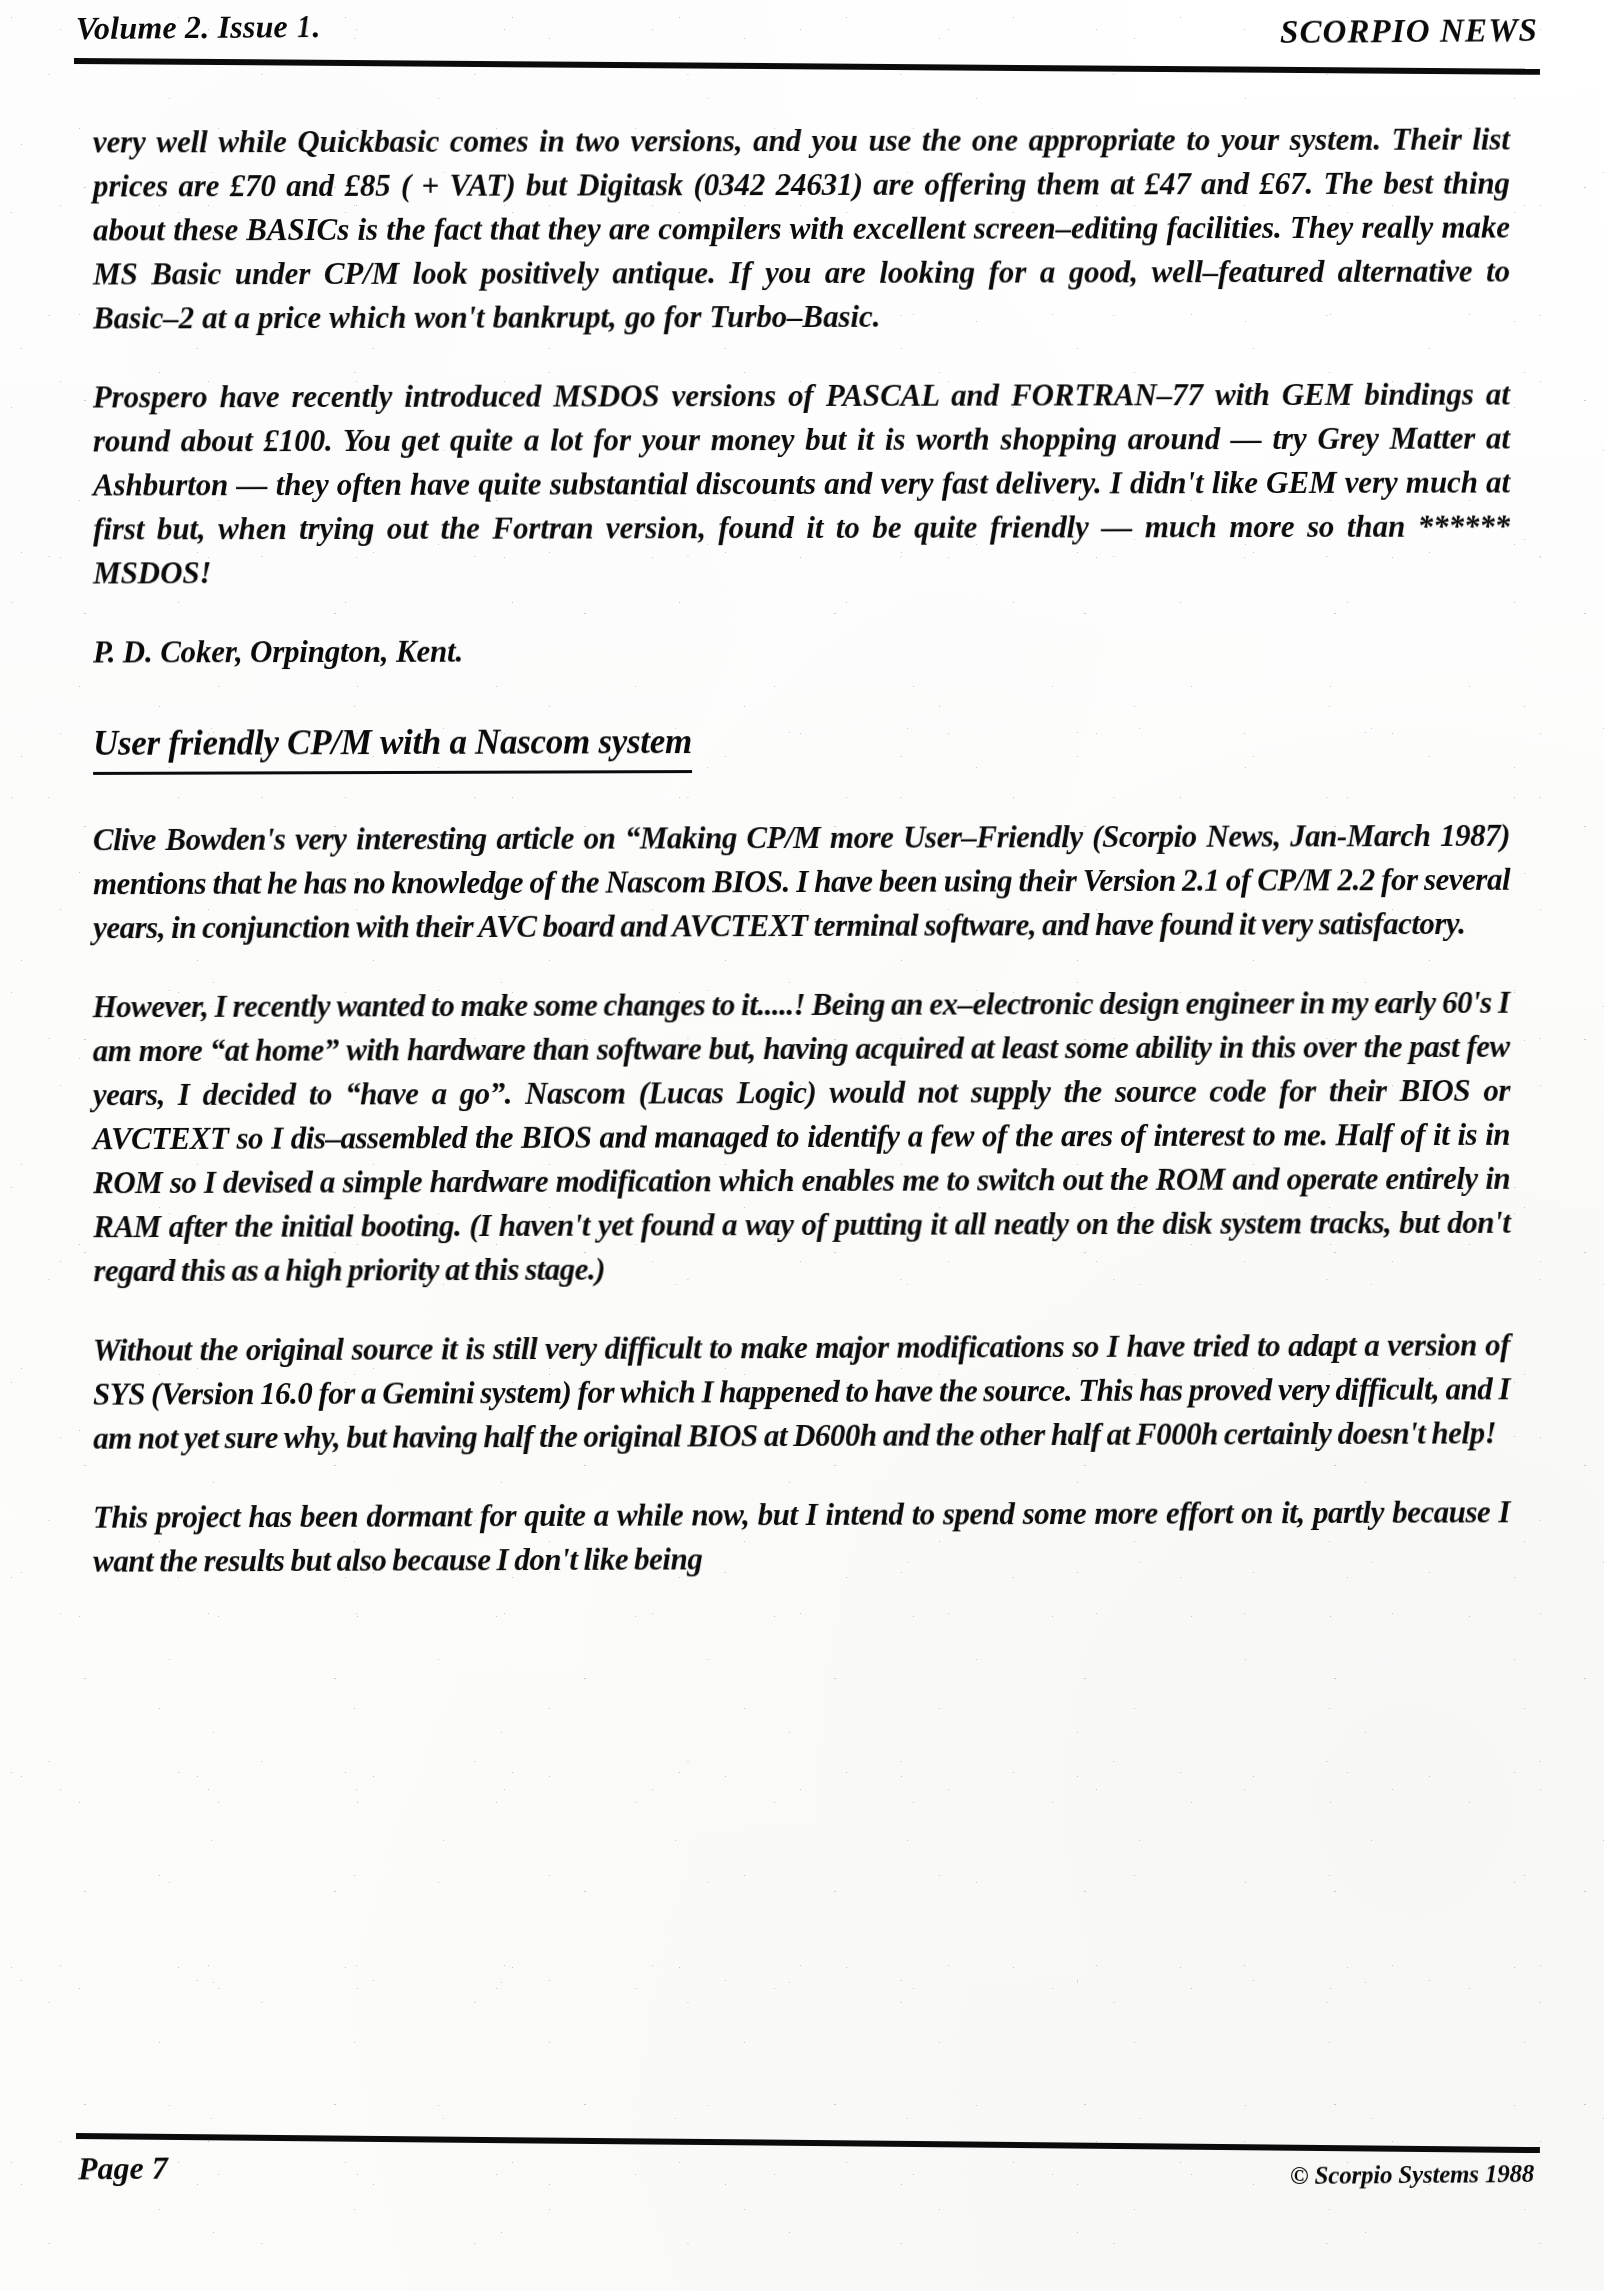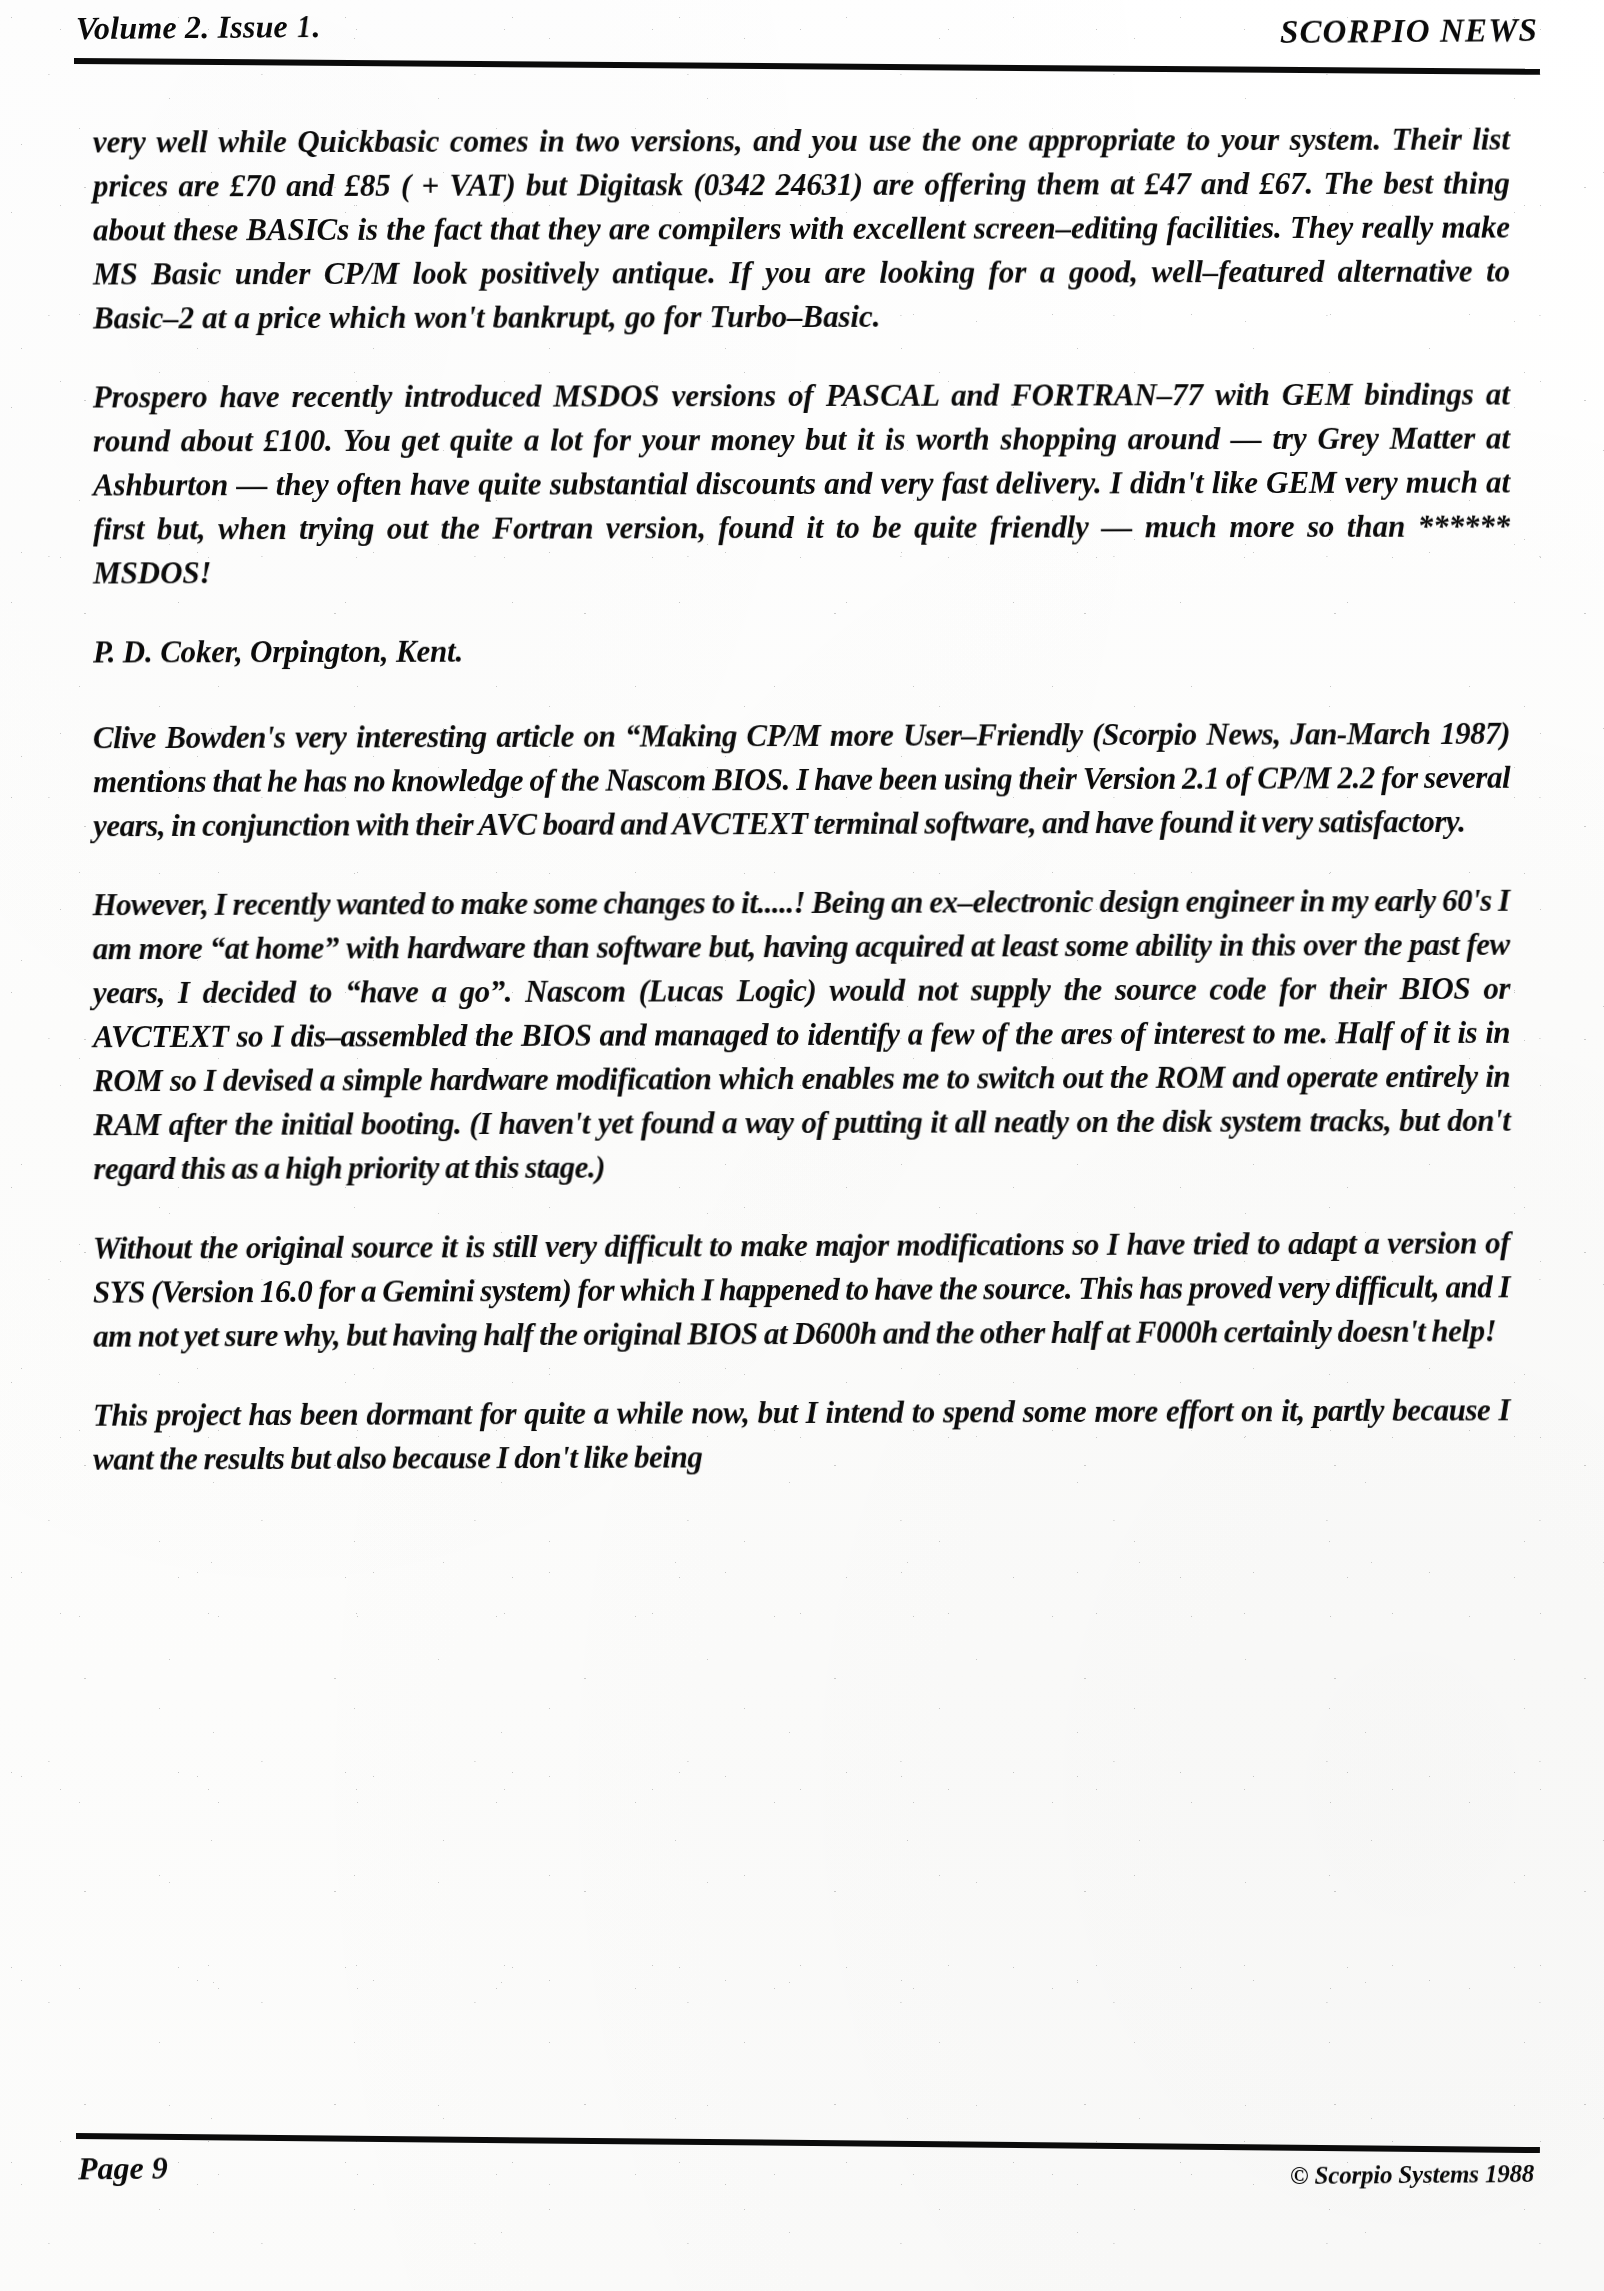--- a/index.html
+++ b/index.html
@@ -212,32 +212,35 @@
     <div class="rule-top"></div>
 
     <div class="body-col">
 
       <p class="para skew-a">very well while Quickbasic comes in two versions, and you use the one appropriate to your system. Their list prices are £70 and £85 ( + VAT) but Digitask (0342 24631) are offering them at £47 and £67. The best thing about these BASICs is the fact that they are compilers with excellent screen–editing facilities. They really make MS Basic under CP/M look positively antique. If you are looking for a good, well–featured alternative to Basic–2 at a price which won't bankrupt, go for Turbo–Basic.</p>
 
       <p class="para skew-a">Prospero have recently introduced MSDOS versions of PASCAL and FORTRAN–77 with GEM bindings at round about £100. You get quite a lot for your money but it is worth shopping around — try Grey Matter at Ashburton — they often have quite substantial discounts and very fast delivery. I didn't like GEM very much at first but, when trying out the Fortran version, found it to be quite friendly — much more so than ****** MSDOS!</p>
 
       <p class="signature skew-a">P. D. Coker, Orpington, Kent.</p>
 
+      <span class="heading-wrap">
+        <h2 class="section-heading skew-b">User friendly CP/M with a Nascom system</h2>
+      </span>
 
       <p class="para tight skew-b">Clive Bowden's very interesting article on “Making CP/M more User–Friendly (Scorpio News, Jan-March 1987) mentions that he has no knowledge of the Nascom BIOS. I have been using their Version 2.1 of CP/M 2.2 for several years, in conjunction with their AVC board and AVCTEXT terminal software, and have found it very satisfactory.</p>
 
       <p class="para tight skew-b">However, I recently wanted to make some changes to it.....! Being an ex–electronic design engineer in my early 60's I am more “at home” with hardware than software but, having acquired at least some ability in this over the past few years, I decided to “have a go”. Nascom (Lucas Logic) would not supply the source code for their BIOS or AVCTEXT so I dis–assembled the BIOS and managed to identify a few of the ares of interest to me. Half of it is in ROM so I devised a simple hardware modification which enables me to switch out the ROM and operate entirely in RAM after the initial booting. (I haven't yet found a way of putting it all neatly on the disk system tracks, but don't regard this as a high priority at this stage.)</p>
 
       <p class="para tight skew-c">Without the original source it is still very difficult to make major modifications so I have tried to adapt a version of SYS (Version 16.0 for a Gemini system) for which I happened to have the source. This has proved very difficult, and I am not yet sure why, but having half the original BIOS at D600h and the other half at F000h certainly doesn't help!</p>
 
       <p class="para tight skew-c">This project has been dormant for quite a while now, but I intend to spend some more effort on it, partly because I want the results but also because I don't like being</p>
 
     </div>
 
     <div class="rule-bottom"></div>
     <div class="footer">
-      <div class="page-no">Page 9</div>
+      <div class="page-no">Page 7</div>
       <div class="copyright">© Scorpio Systems 1988</div>
     </div>
 
   </div>
 </div>
 
 
 </body></html>

